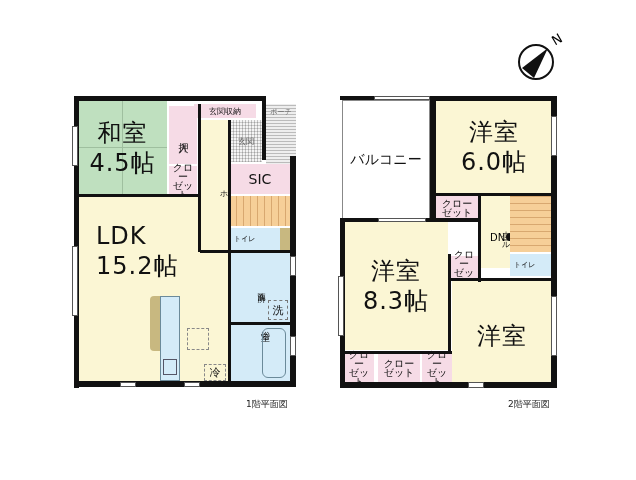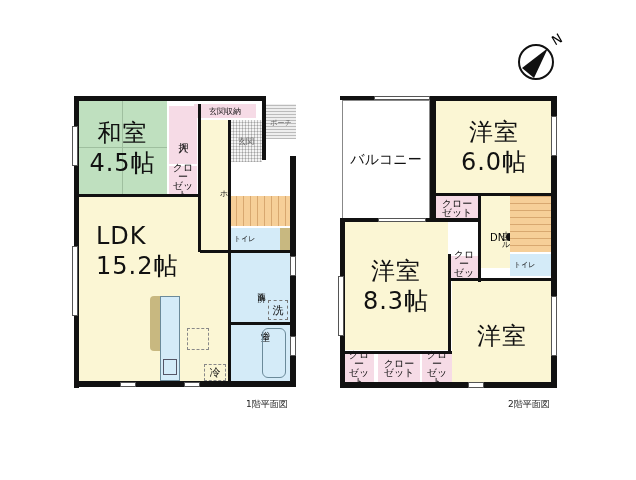--- a/index.html
+++ b/index.html
@@ -43,24 +43,27 @@
   <div class="abs" style="left:154px;top:106px;width:8px;height:8px;background:#111;border-radius:50%;"></div>
 
   <div class="room small" style="left:124px;top:8px;width:62px;height:14px;background:#f6dbe6;font-size:8px;">
     <span>玄関収納</span>
   </div>
 
   <div class="room small" style="left:160px;top:24px;width:32px;height:42px;background:repeating-linear-gradient(0deg,#ccc 0 1px,#f4f4f4 1px 3px),repeating-linear-gradient(90deg,#ccc 0 1px,transparent 1px 3px);background-blend-mode:multiply;font-size:8px;color:#555;">
     <span>玄関</span>
   </div>
 
-  <div class="room small" style="left:196px;top:8px;width:30px;height:35px;background:repeating-linear-gradient(0deg,#bbb 0 1px,#eee 1px 3px);font-size:7px;color:#666;align-items:center;padding-top:4px;">
+  <div class="room small" style="left:196px;top:8px;width:30px;height:68px;background:repeating-linear-gradient(0deg,#bbb 0 1px,#eee 1px 3px);font-size:7px;color:#666;align-items:flex-start;padding-top:4px;">
     <span>ポーチ</span>
   </div>
 
+  <div class="room mid" style="left:160px;top:68px;width:60px;height:30px;background:#f6dbe6;">
+    <span>SIC</span>
+  </div>
 
   <div class="abs" style="left:160px;top:100px;width:60px;height:30px;background:repeating-linear-gradient(90deg,#f6cf98 0 6px,#d8a870 6px 7px);"></div>
 
   <div class="room small" style="left:160px;top:132px;width:50px;height:22px;background:#d4ebf8;justify-content:flex-start;padding-left:4px;font-size:7px;">
     <span>トイレ</span>
   </div>
   <div class="abs" style="left:210px;top:132px;width:10px;height:22px;background:#c8b880;"></div>
 
   <div class="room" style="left:8px;top:101px;width:150px;height:184px;background:#fbf6d4;flex-direction:column;justify-content:flex-start;padding-top:24px;align-items:flex-start;padding-left:18px;">
     <span class="big">LDK</span>

